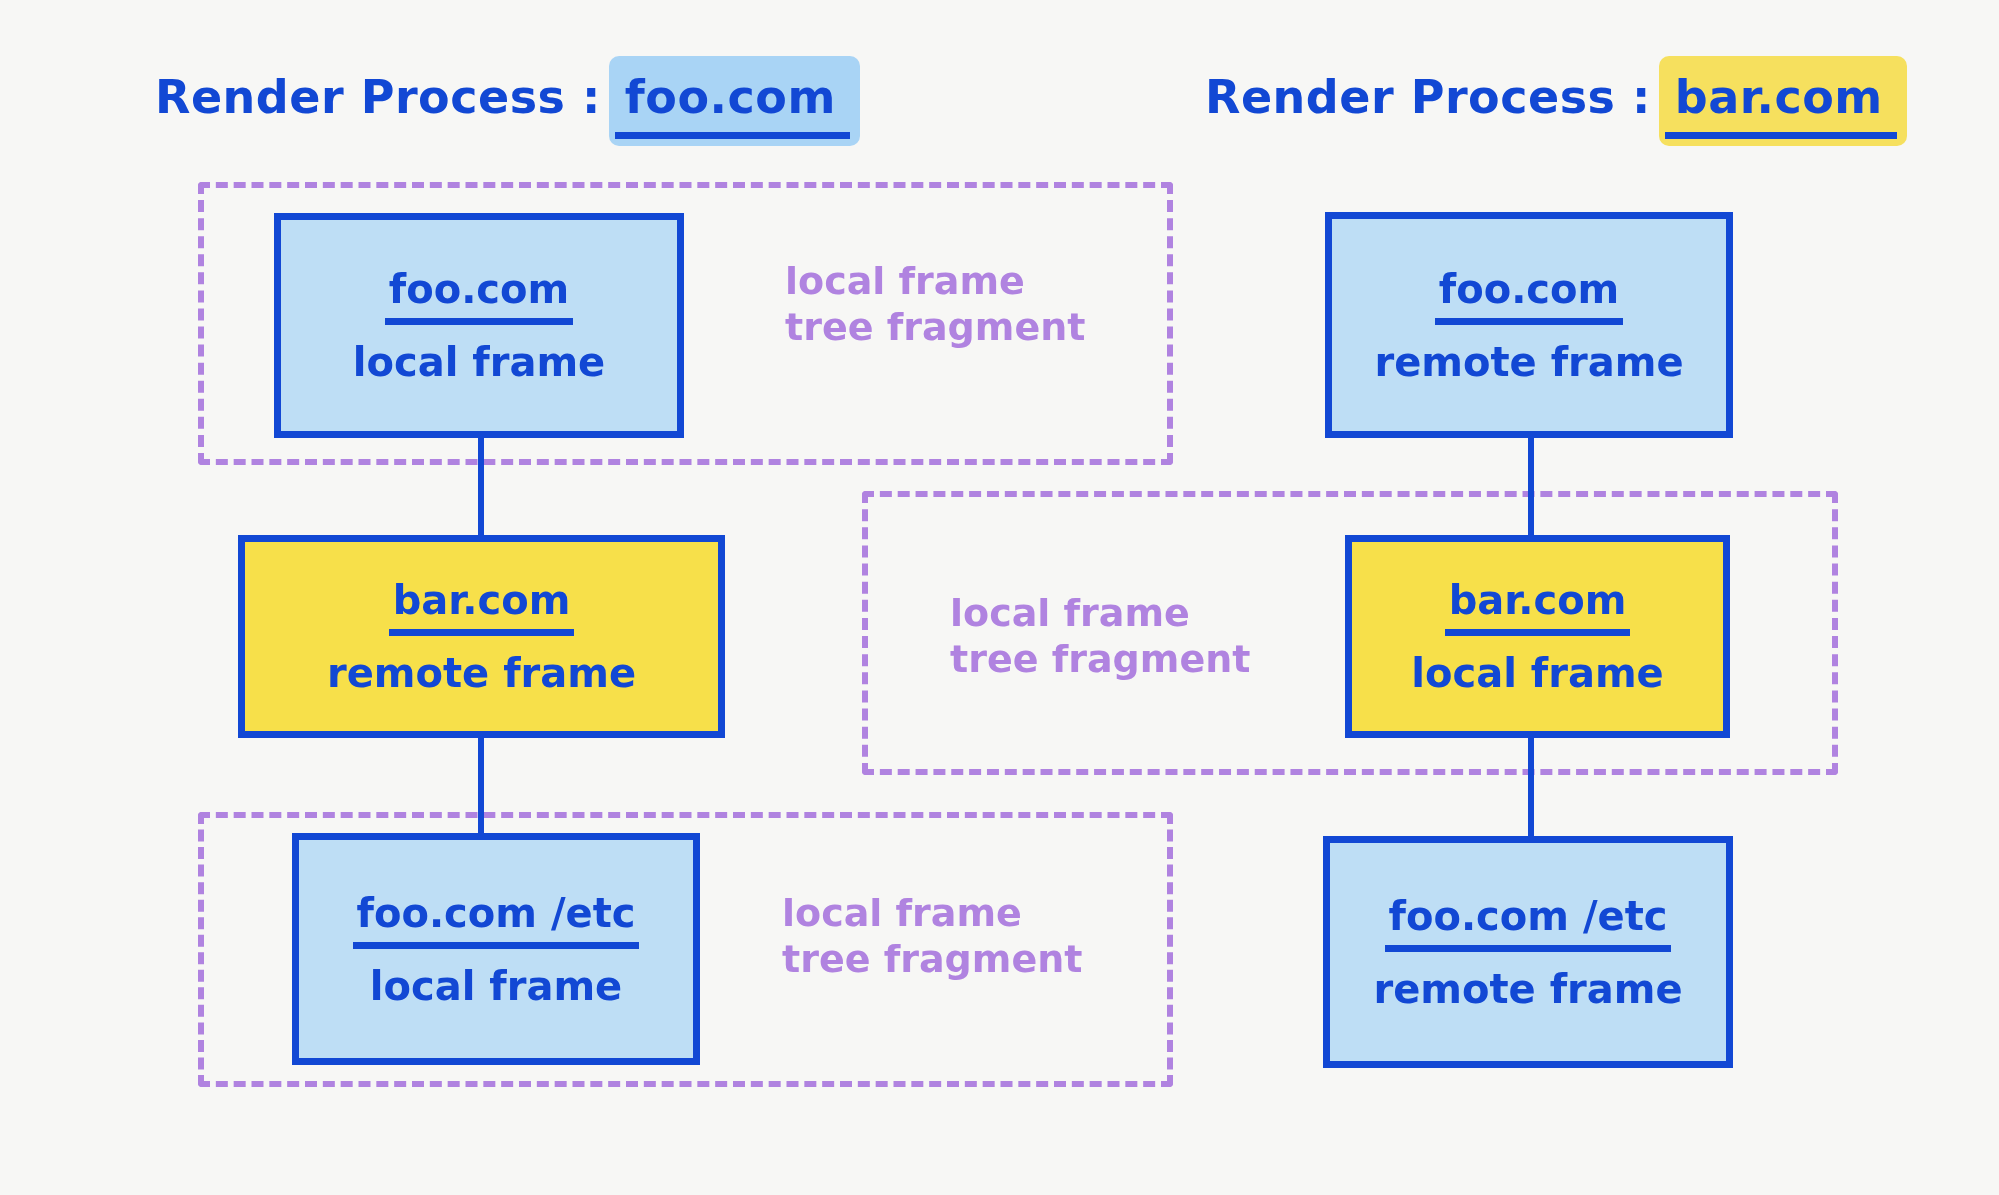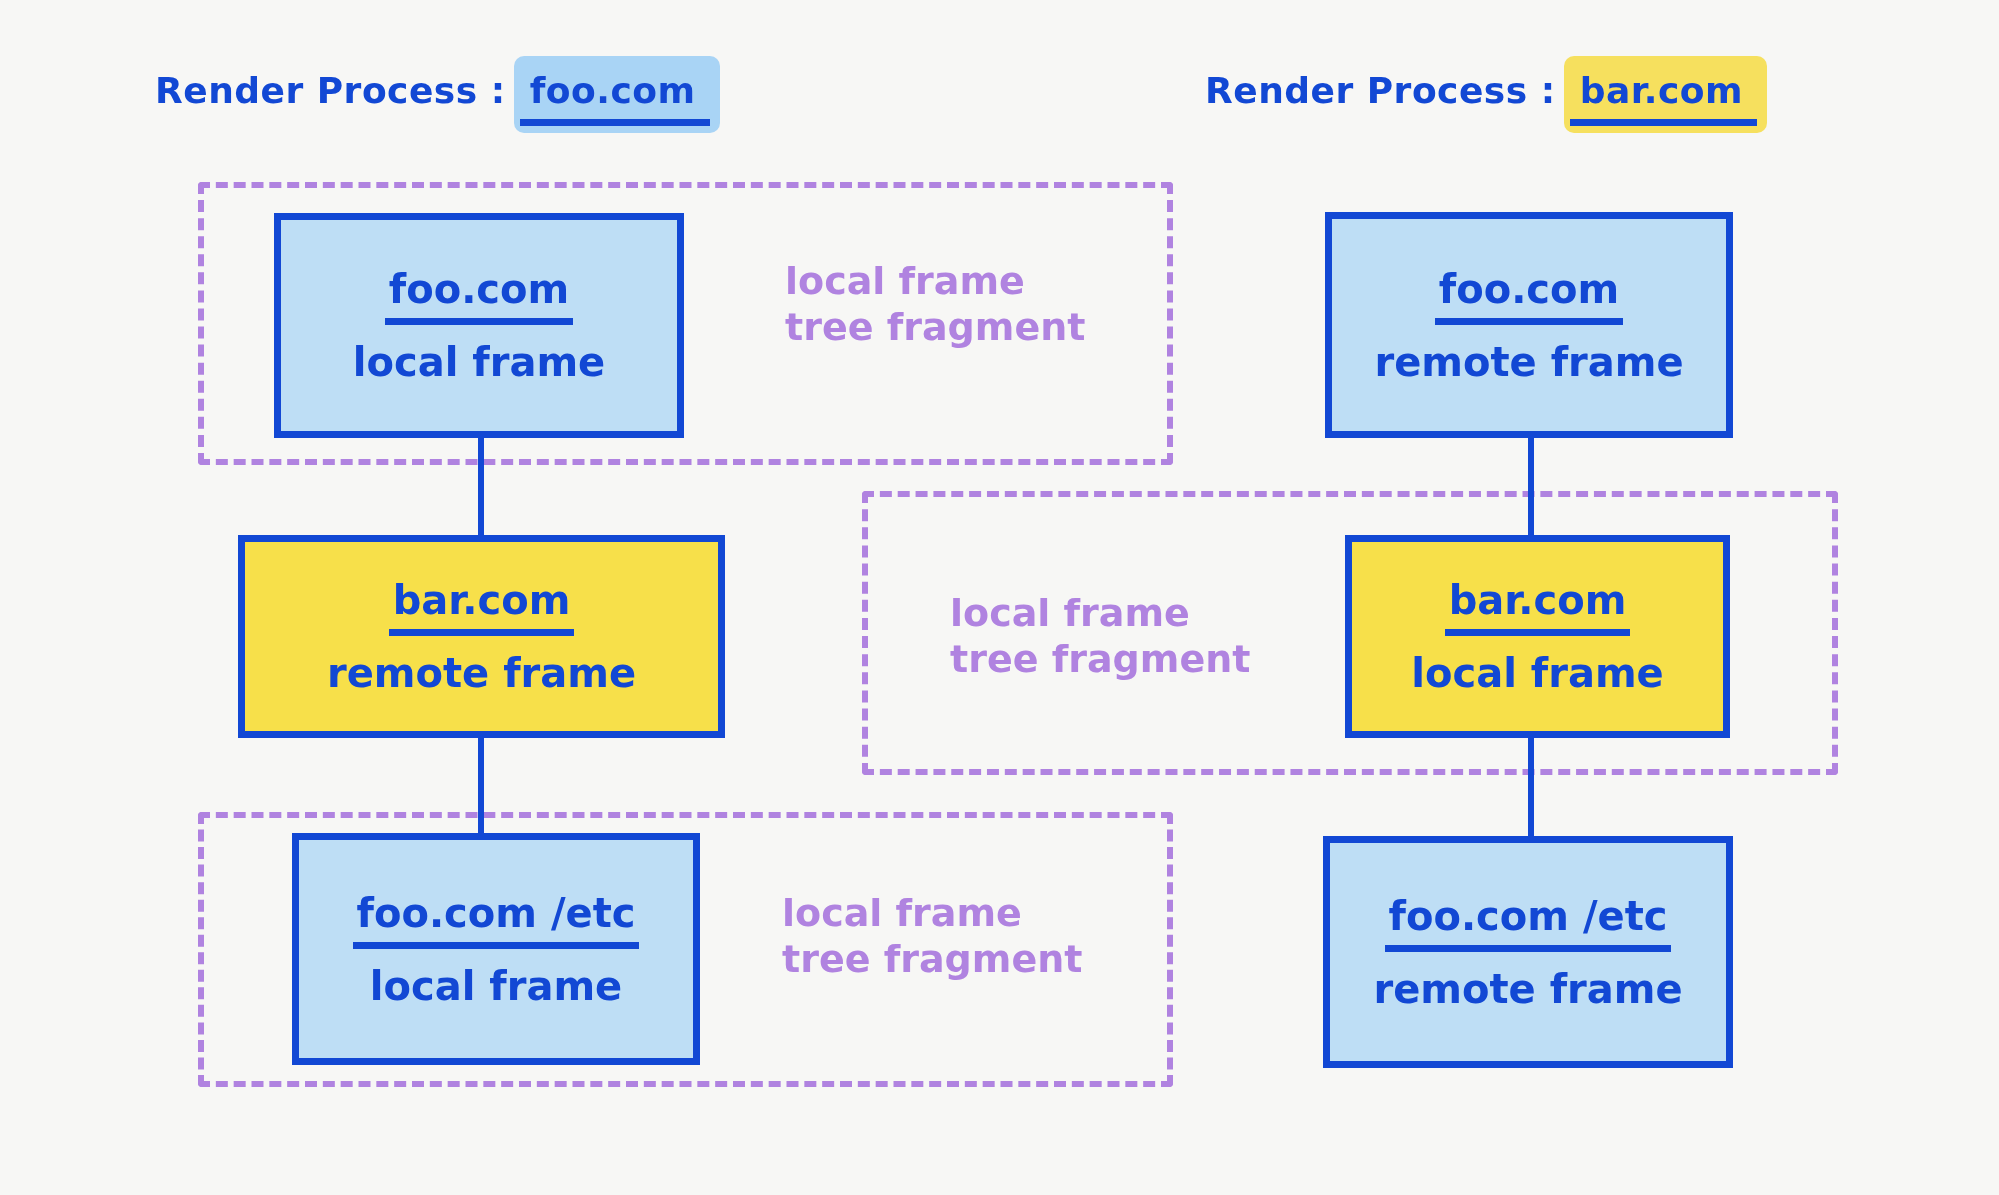--- a/index.html
+++ b/index.html
@@ -19,21 +19,21 @@
     position: absolute;
     left: 0; top: 0;
     width: 1999px;
     height: 1195px;
   }
 
   
   .proc-title {
     position: absolute;
     white-space: nowrap;
-    font-size: 36px;
+    font-size: 46px;
     font-weight: 700;
     color: #1248d4;
     letter-spacing: 0.5px;
     display: flex;
     align-items: baseline;
     gap: 0;
   }
   .proc-title .lead { padding-right: 14px; }
   .proc-title .host {
     position: relative;

